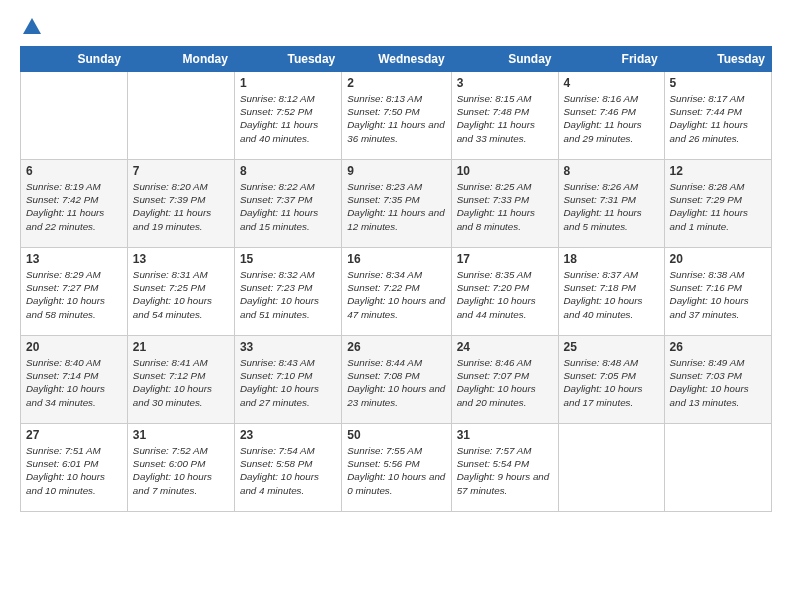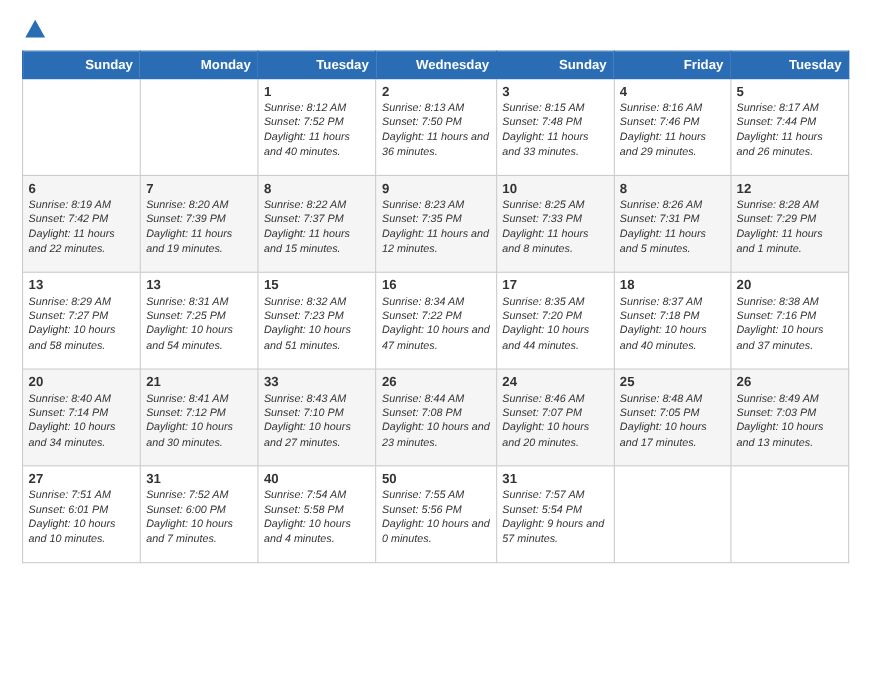--- a/index.html
+++ b/index.html
@@ -256,21 +256,21 @@
         <tr>
           <td>
             <span class="day-number">27</span>
             <div class="day-info">Sunrise: 7:51 AM<br>Sunset: 6:01 PM<br>Daylight: 10 hours and 10 minutes.</div>
           </td>
           <td>
             <span class="day-number">31</span>
             <div class="day-info">Sunrise: 7:52 AM<br>Sunset: 6:00 PM<br>Daylight: 10 hours and 7 minutes.</div>
           </td>
           <td>
-            <span class="day-number">40</span>
+            <span class="day-number">23</span>
             <div class="day-info">Sunrise: 7:54 AM<br>Sunset: 5:58 PM<br>Daylight: 10 hours and 4 minutes.</div>
           </td>
           <td>
             <span class="day-number">50</span>
             <div class="day-info">Sunrise: 7:55 AM<br>Sunset: 5:56 PM<br>Daylight: 10 hours and 0 minutes.</div>
           </td>
           <td>
             <span class="day-number">31</span>
             <div class="day-info">Sunrise: 7:57 AM<br>Sunset: 5:54 PM<br>Daylight: 9 hours and 57 minutes.</div>
           </td>

